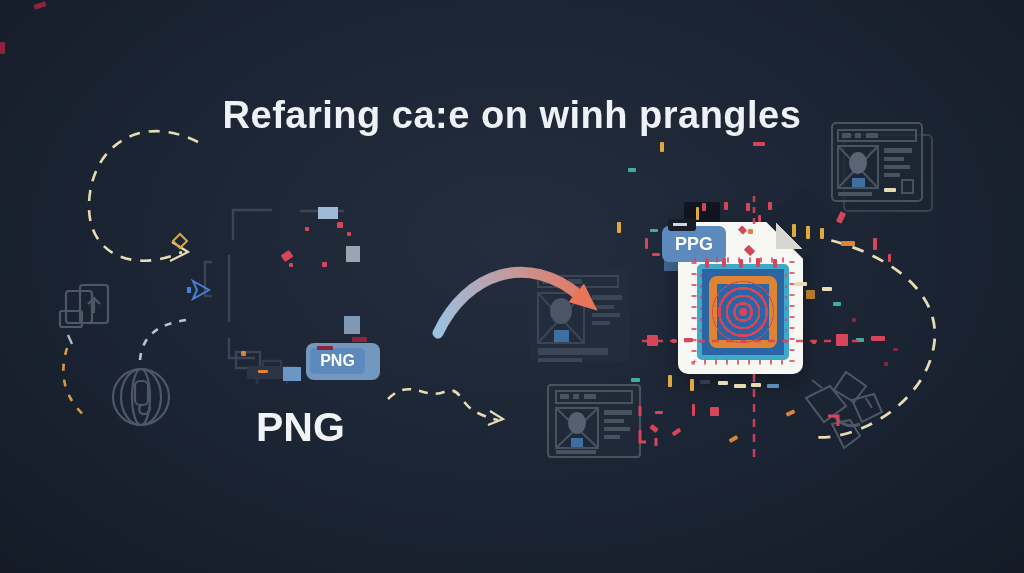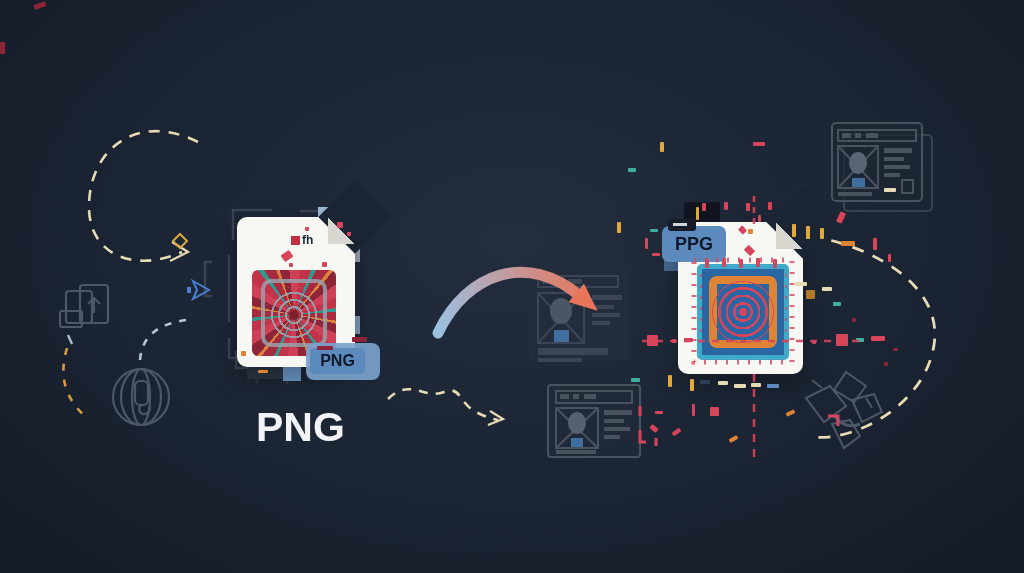--- a/index.html
+++ b/index.html
@@ -40,21 +40,21 @@
   .art-right{position:absolute;left:19px;top:42px;width:92px;height:96px;border-radius:5px;
     background:#2a66a3;border:5px solid #3fa9c9;box-sizing:border-box;}
   .orange-ring{position:absolute;inset:7px;border:8px solid #dd8435;border-radius:8px;}
   .circles{position:absolute;left:50%;top:50%;width:62px;height:62px;transform:translate(-50%,-50%);
     border-radius:50%;
     background:repeating-radial-gradient(circle, #d6455a 0 2.5px, rgba(0,0,0,0) 2.5px 7.5px);}
   .circles::after{content:"";position:absolute;left:50%;top:50%;width:8px;height:8px;
     transform:translate(-50%,-50%);background:#d6455a;border-radius:50%;}
   
   .badge{position:absolute;display:flex;align-items:center;justify-content:center;
-    color:#0f172a;font-weight:bold;background:#5d8abc;z-index:3;}
+    color:#ffffff;font-weight:bold;background:#5d8abc;z-index:3;}
   .badge-back-left{position:absolute;left:306px;top:343px;width:74px;height:37px;
     background:#7aa2cc;border-radius:8px;opacity:.92;z-index:3;}
   .png-badge{left:310px;top:348px;width:55px;height:26px;border-radius:5px;font-size:16px;}
   .ppg-badge{left:662px;top:226px;width:64px;height:36px;border-radius:7px;font-size:18px;}
   .ppg-handle{position:absolute;left:668px;top:219px;width:28px;height:12px;background:#161d29;
     border-radius:3px;z-index:4;}
   .ppg-handle::after{content:"";position:absolute;left:5px;top:4px;width:14px;height:3px;background:#cfd6de;}
   .ppg-block{position:absolute;left:684px;top:202px;width:36px;height:22px;background:#10151f;
     border-radius:2px;z-index:2;}
   .ppg-subtab{position:absolute;left:664px;top:258px;width:20px;height:13px;background:#46678f;z-index:2;}
@@ -213,38 +213,27 @@
     <g fill="none" stroke="#4d5765" stroke-width="2">
       <path d="M846,372 l20,14 l-12,16 l-20,-12 z"></path>
       <path d="M806,398 l24,-12 l16,20 l-22,16 z"></path>
       <path d="M852,400 l22,-6 l8,18 l-20,10 z M866,398 l6,10"></path>
       <path d="M832,424 l18,-4 l10,16 l-16,12 z"></path>
       <path d="M834,416 q12,14 26,8" stroke-width="3"></path>
       <path d="M812,380 l10,8"></path>
     </g>
   </svg>
 
+  <div class="title">Refaring ca:e on winh prangles</div>
 
   <div class="tab tab-top"></div>
   <div class="tab tab-right-a"></div>
   <div class="tab tab-right-b"></div>
   <div class="tab tab-bottom"></div>
 
-  <div class="file-card card-left">
-    <div class="fold-cover"></div>
-    <div class="fold-flap"></div>
-    <div class="corner-label">
-      <span class="sq"></span>
-      <span>fh</span>
-    </div>
-    <div class="art-left">
-      <div class="ring-square"></div>
-      <div class="rings"></div>
-    </div>
-  </div>
   <div class="badge-back-left"></div>
   <div class="badge png-badge">PNG</div>
   <div class="big-label png-label">PNG</div>
 
   <div class="ppg-block"></div>
   <div class="ppg-subtab"></div>
   <div class="file-card card-right">
     <div class="fold-cover"></div>
     <div class="fold-flap"></div>
     <div class="art-right">

